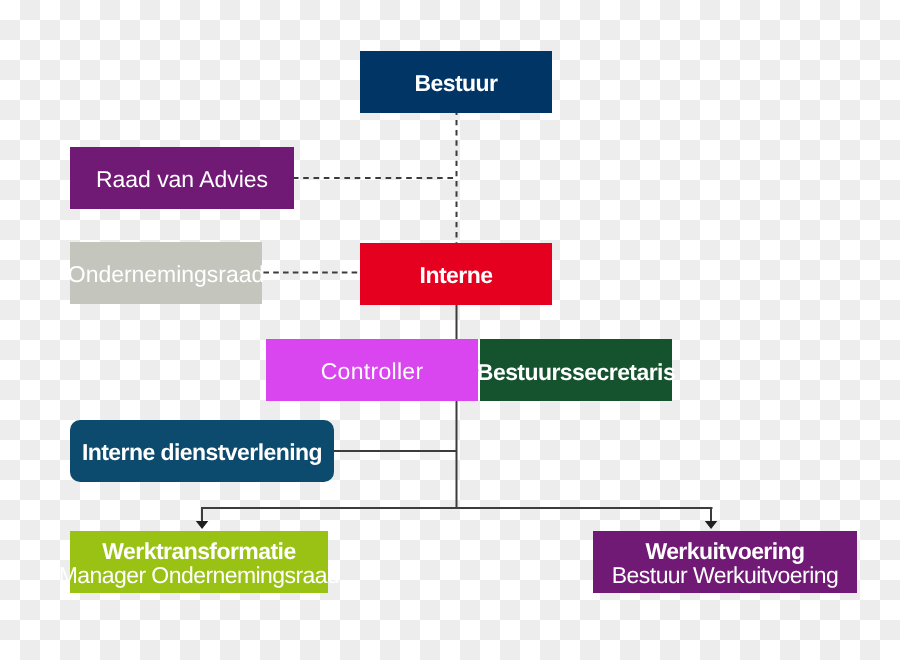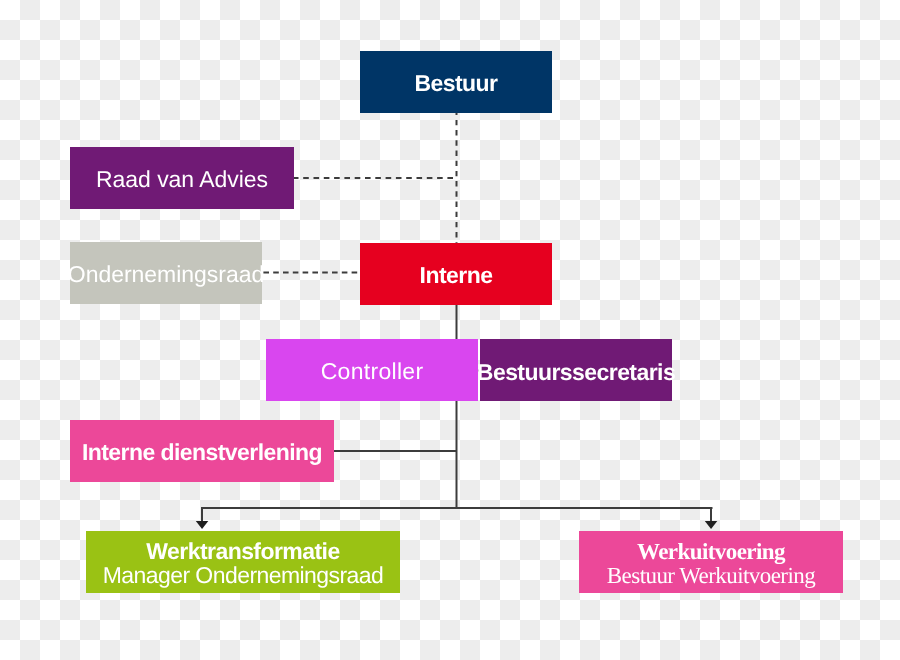--- a/index.html
+++ b/index.html
@@ -22,24 +22,24 @@
   .node .sub{font-weight:normal;}
   .node.plain .title{font-weight:normal;}
   .node.wide{letter-spacing:-0.03px;}
 
   
   #node-bestuur               {left:360px;top:51px; width:192px;height:62px;background:#003566;}
   #node-raad-van-advies       {left:70px; top:147px;width:224px;height:62px;background:#701a75;justify-content:center;}
   #node-ondernemingsraad      {left:70px; top:242px;width:192px;height:62px;background:#c4c5bc;}
   #node-directie              {left:360px;top:243px;width:192px;height:62px;background:#e6001f;line-height:17.1px;}
   #node-controller            {left:240px;top:339px;width:212px;height:62px;background:#d946ef;letter-spacing:0.3px;margin-left:26px;}
-  #node-bestuurssecretaris    {left:480px;top:339px;width:192px;height:62px;background:#701a75;line-height:20px;}
-  #node-interne-dienstverlening{left:70px;top:420px;width:264px;height:62px;background:#ec4899;line-height:21.1px;}
-  #node-werktransformatie     {left:70px; top:531px;width:314px;height:62px;background:#9ac214;line-height:23.5px;margin-left:16px;}
-  #node-werkuitvoering        {left:579px;top:531px;width:264px;height:62px;background:#ec4899;line-height:23.5px;font-family:Liberation Serif, serif;}
+  #node-bestuurssecretaris    {left:480px;top:339px;width:192px;height:62px;background:#14532d;line-height:20px;}
+  #node-interne-dienstverlening{left:70px;top:420px;width:264px;height:62px;background:#0c4a6e;line-height:21.1px;border-radius:10px;}
+  #node-werktransformatie     {left:70px; top:531px;width:258px;height:62px;background:#9ac214;line-height:23.5px;}
+  #node-werkuitvoering        {left:593px;top:531px;width:264px;height:62px;background:#701a75;line-height:23.5px;}
 </style>
 </head>
 <body>
 
 <div id="checkerboard"></div>
 
 <svg id="connectors" viewBox="0 0 900 660">
   <path d="M456.5,113 L456.5,243" stroke="#3c3c3c" stroke-width="2" fill="none" stroke-dasharray="5.4 4.8" stroke-dashoffset="-6.9"></path>
   <path d="M262,178 L455,178" stroke="#3c3c3c" stroke-width="2" fill="none" stroke-dasharray="5.6 4.7"></path>
   <path d="M262,272.5 L360,272.5" stroke="#3c3c3c" stroke-width="2" fill="none" stroke-dasharray="5.6 4.2" stroke-dashoffset="-1.4"></path>

